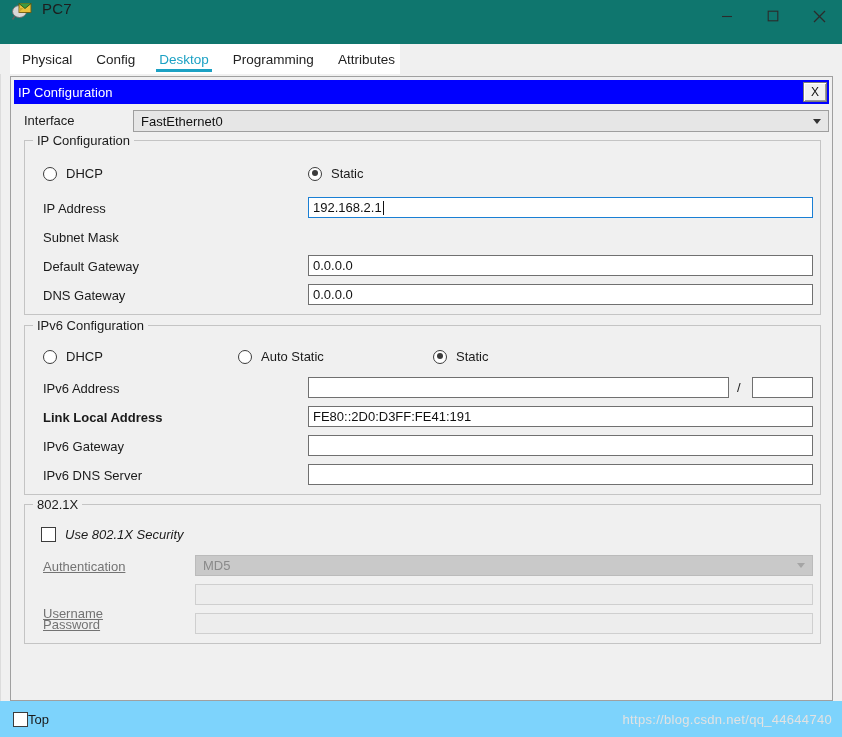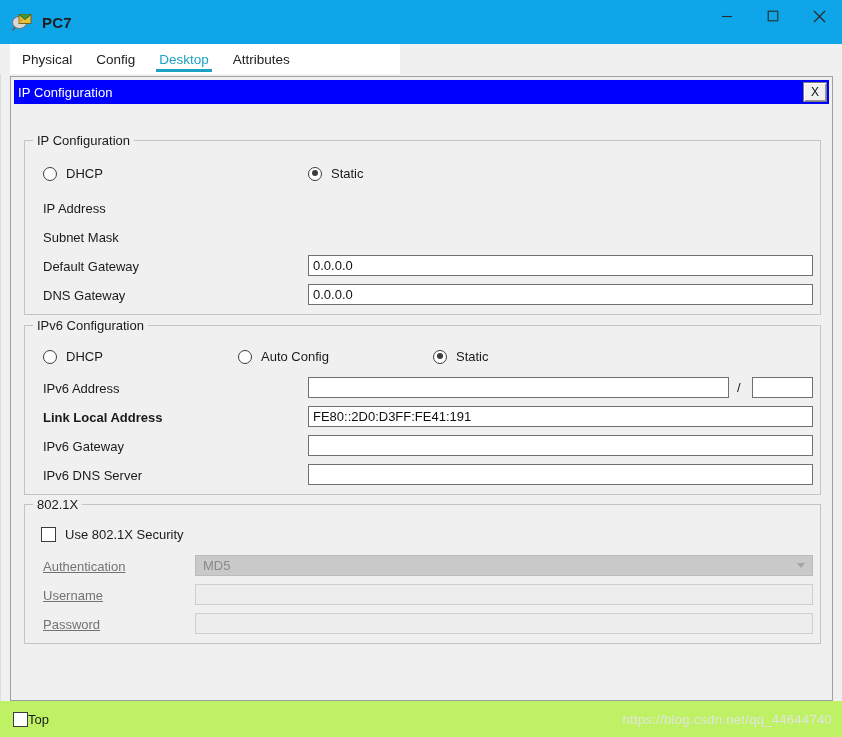--- a/index.html
+++ b/index.html
@@ -15,24 +15,23 @@
     color: #1a1a1a;
     overflow: hidden;
     position: relative;
   }
 
   
   .win-titlebar {
     position: absolute;
     left: 0; top: 0;
     width: 842px; height: 44px;
-    background: #0ea5e9;
-    display: flex;
-    align-items: center;
-    font-weight: bold;
+    background: #0f766e;
+    display: flex;
+    align-items: flex-start;
   }
   .win-icon {
     width: 22px; height: 22px;
     margin-left: 11px;
     position: relative;
     flex: none;
   }
   .win-title {
     margin-left: 9px;
     font-size: 15px;
@@ -272,20 +271,21 @@
     background: #3c3c3c;
   }
   .radio-item .rlabel { margin-left: 9px; }
 
   .check-item {
     position: absolute;
     display: flex;
     align-items: center;
     font-size: 13px;
     color: #1a1a1a;
+    font-style: italic;
   }
   .checkbox {
     width: 15px; height: 15px;
     border: 1.6px solid #3c3c3c;
     background: #ffffff;
     box-sizing: border-box;
     flex: none;
   }
   .check-item .clabel { margin-left: 9px; }
 
@@ -293,21 +293,21 @@
     position: absolute;
     font-size: 13px;
     color: #1a1a1a;
   }
 
   
   .bottom-bar {
     position: absolute;
     left: 0; top: 701px;
     width: 842px; height: 36px;
-    background: #bef264;
+    background: #7dd3fc;
   }
   .top-check {
     position: absolute;
     left: 13px; top: 11px;
     display: flex;
     align-items: center;
     font-size: 13px;
   }
   .watermark {
     position: absolute;
@@ -373,46 +373,60 @@
     <div class="tab">
         <span>Physical</span>
       </div>
     <div class="tab">
         <span>Config</span>
       </div>
     <div class="tab active">
         <span>Desktop</span>
       </div>
     <div class="tab">
+        <span>Programming</span>
+      </div>
+    <div class="tab">
         <span>Attributes</span>
       </div>
   </div>
 </div>
 
 <div class="panel">
 
   <div class="dlg-titlebar">
     <span class="dlg-title">IP Configuration</span>
     <div class="dlg-close">X</div>
   </div>
 
+  <div class="iface-row">
+    <span class="iface-label">Interface</span>
+    <div class="combo">
+      <span>FastEthernet0</span>
+      <span class="arrow"></span>
+    </div>
+  </div>
 
   <div class="group" id="group-ipv4">
     <span class="group-title">IP Configuration</span>
 
     <div class="radio-item" style="left:18px; top:25px;">
       <span class="radio"></span>
       <span class="rlabel">DHCP</span>
     </div>
     <div class="radio-item" style="left:283px; top:25px;">
       <span class="radio checked"></span>
       <span class="rlabel">Static</span>
     </div>
 
     <span class="row-label" style="left:18px; top:60px;">IP Address</span>
+    <div class="field focused" style="left:283px; top:56px; width:505px;">
+      <span>192.168.2.1</span>
+        <span class="caret"></span>
+    </div>
 
     <span class="row-label" style="left:18px; top:89px;">Subnet Mask</span>
 
     <span class="row-label" style="left:18px; top:118px;">Default Gateway</span>
     <div class="field" style="left:283px; top:114px; width:505px;">
       <span>0.0.0.0</span>
     </div>
 
     <span class="row-label" style="left:18px; top:147px;">DNS Gateway</span>
     <div class="field" style="left:283px; top:143px; width:505px;">
@@ -422,21 +436,21 @@
 
   <div class="group" id="group-ipv6">
     <span class="group-title">IPv6 Configuration</span>
 
     <div class="radio-item" style="left:18px; top:23px;">
       <span class="radio"></span>
       <span class="rlabel">DHCP</span>
     </div>
     <div class="radio-item" style="left:213px; top:23px;">
       <span class="radio"></span>
-      <span class="rlabel">Auto Config</span>
+      <span class="rlabel">Auto Static</span>
     </div>
     <div class="radio-item" style="left:408px; top:23px;">
       <span class="radio checked"></span>
       <span class="rlabel">Static</span>
     </div>
 
     <span class="row-label" style="left:18px; top:55px;">IPv6 Address</span>
     <div class="field" style="left:283px; top:51px; width:421px;">
       <span></span>
     </div>
@@ -468,21 +482,21 @@
       <span class="checkbox"></span>
       <span class="clabel">Use 802.1X Security</span>
     </div>
 
     <span class="row-label disabled" style="left:18px; top:54px;">Authentication</span>
     <div class="combo-disabled" style="left:170px; top:50px; width:618px;gap:8px;">
       <span>MD5</span>
       <span class="arrow"></span>
     </div>
 
-    <span class="row-label disabled" style="left:18px; top:83px;">Username</span>
+    <span class="row-label disabled" style="left:18px; top:101px;">Username</span>
     <div class="field disabled" style="left:170px; top:79px; width:618px;">
       <span></span>
     </div>
 
     <span class="row-label disabled" style="left:18px; top:112px;">Password</span>
     <div class="field disabled" style="left:170px; top:108px; width:618px;">
       <span></span>
     </div>
   </div>
 

